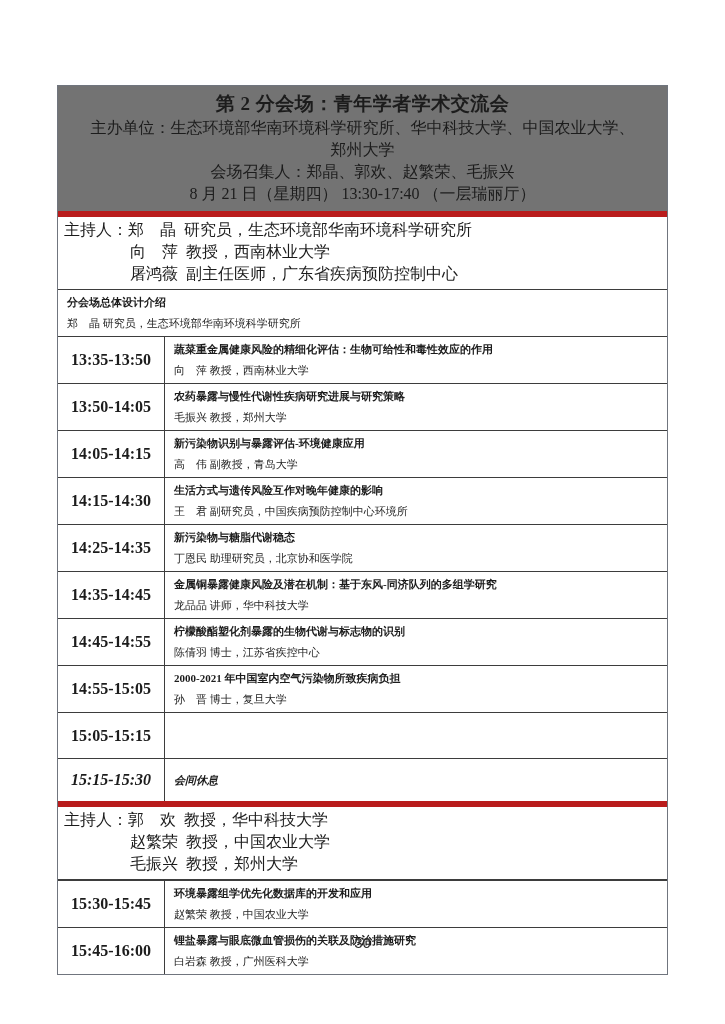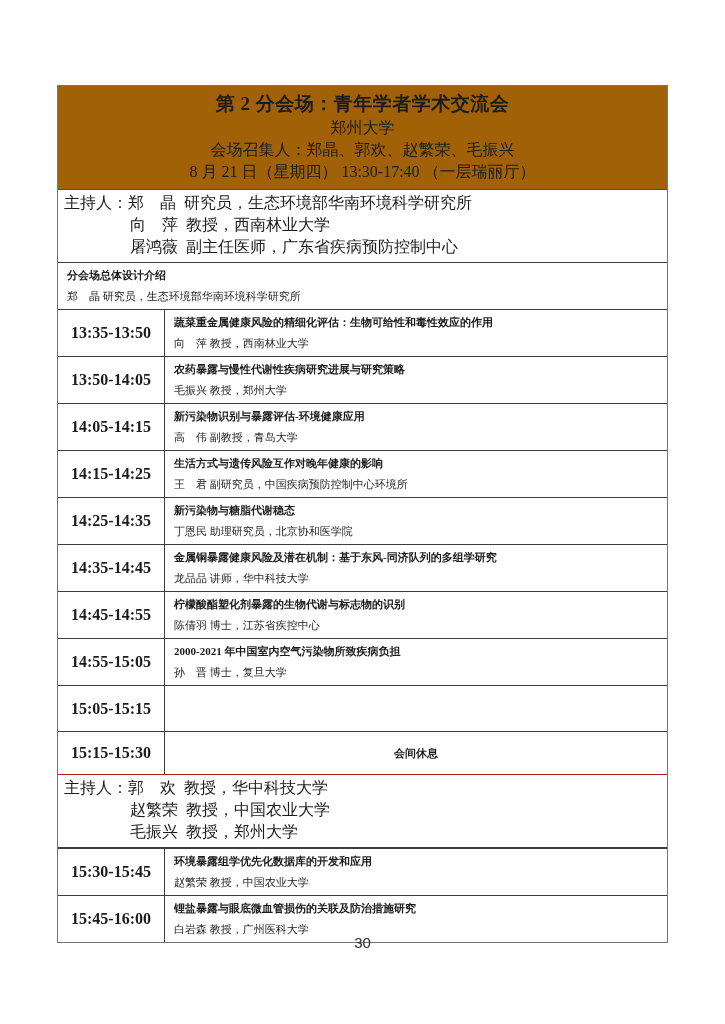--- a/index.html
+++ b/index.html
@@ -16,29 +16,29 @@
     overflow:hidden;
   }
   .schedule {
     position:absolute;
     left:57px; top:85px;
     width:609px;
     border:1px solid #70757e;
     background:#ffffff;
   }
   .header-block {
-    background:#a16207;
+    background:#737373;
     text-align:center;
     padding:5px 4px 6px;
   }
   .hdr-title { font-size:19px; font-weight:bold; line-height:26px; letter-spacing:0.5px; }
   .hdr-line  { font-size:16px; line-height:22px; }
   .chairs {
     padding:2px 6px 4px 6px;
-    border-top:1px solid #b91c1c;
+    border-top:6px solid #b91c1c;
     font-size:16px; line-height:20px;
   }
   .chairs-line { white-space:pre; padding:1px 0; }
   .chairs-line.indent { padding-left:66px; }
   .row {
     display:flex;
     border-top:1px solid #3d3d3d;
     min-height:45px;
   }
   .row.thick-top { border-top-width:2px; }
@@ -50,37 +50,38 @@
   }
   .content-cell {
     flex:1;
     padding:2px 9px;
     display:flex; flex-direction:column; justify-content:center;
     font-size:11px; line-height:21px;
   }
   .sess-title { font-weight:bold; }
   .break-row { min-height:42px; }
   .break-row .time-cell,
-  .break-row .content-cell { font-weight:bold;text-align:center; }
+  .break-row .content-cell { font-style:italic; font-weight:bold; }
   .page-number {
     position:absolute; left:0; right:0; top:934px;
     text-align:center;
     font-size:15px; color:#2a2a2a;
     font-family:"Liberation Sans", sans-serif;
   }
 </style>
 </head>
 <body>
 
 <div class="page">
 
   <div class="schedule">
 
     <div class="header-block">
       <div class="hdr-title">第 2 分会场：青年学者学术交流会</div>
+      <div class="hdr-line">主办单位：生态环境部华南环境科学研究所、华中科技大学、中国农业大学、</div>
       <div class="hdr-line">郑州大学</div>
       <div class="hdr-line">会场召集人：郑晶、郭欢、赵繁荣、毛振兴</div>
       <div class="hdr-line">8 月 21 日（星期四） 13:30-17:40 （一层瑞丽厅）</div>
     </div>
 
     <div class="chairs">
       <div class="chairs-line"><span>主持人：</span><span>郑　晶  研究员，生态环境部华南环境科学研究所</span></div>
       <div class="chairs-line indent">向　萍  教授，西南林业大学</div>
       <div class="chairs-line indent">屠鸿薇  副主任医师，广东省疾病预防控制中心</div>
     </div>
@@ -106,21 +107,21 @@
       </div>
     </div>
     <div class="row">
       <div class="time-cell">14:05-14:15</div>
       <div class="content-cell">
         <div class="sess-title">新污染物识别与暴露评估-环境健康应用</div>
         <div class="sess-speaker">高　伟  副教授，青岛大学</div>
       </div>
     </div>
     <div class="row">
-      <div class="time-cell">14:15-14:25</div>
+      <div class="time-cell">14:15-14:30</div>
       <div class="content-cell">
         <div class="sess-title">生活方式与遗传风险互作对晚年健康的影响</div>
         <div class="sess-speaker">王　君  副研究员，中国疾病预防控制中心环境所</div>
       </div>
     </div>
     <div class="row">
       <div class="time-cell">14:25-14:35</div>
       <div class="content-cell">
         <div class="sess-title">新污染物与糖脂代谢稳态</div>
         <div class="sess-speaker">丁恩民  助理研究员，北京协和医学院</div>

